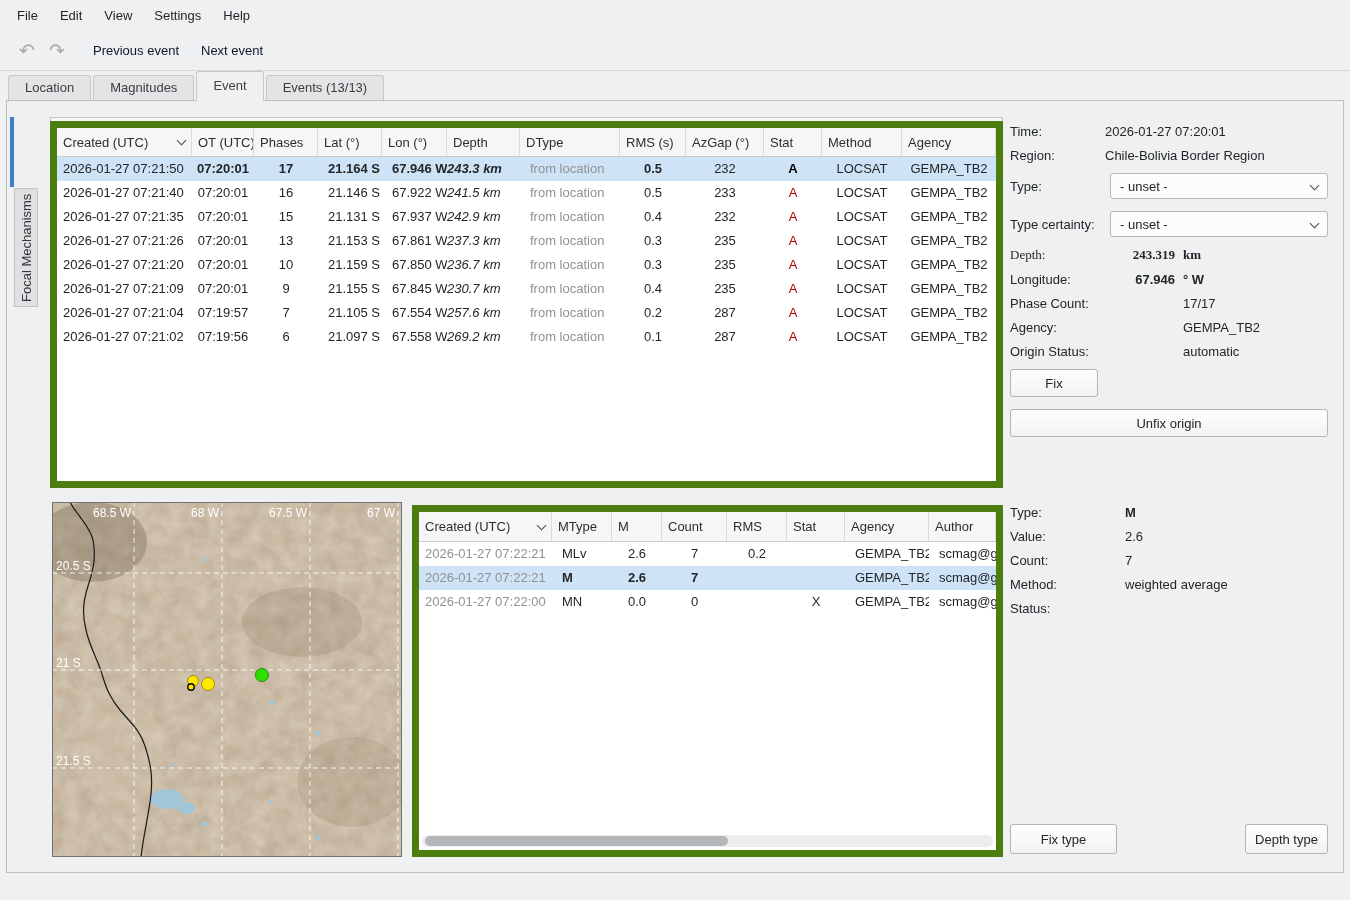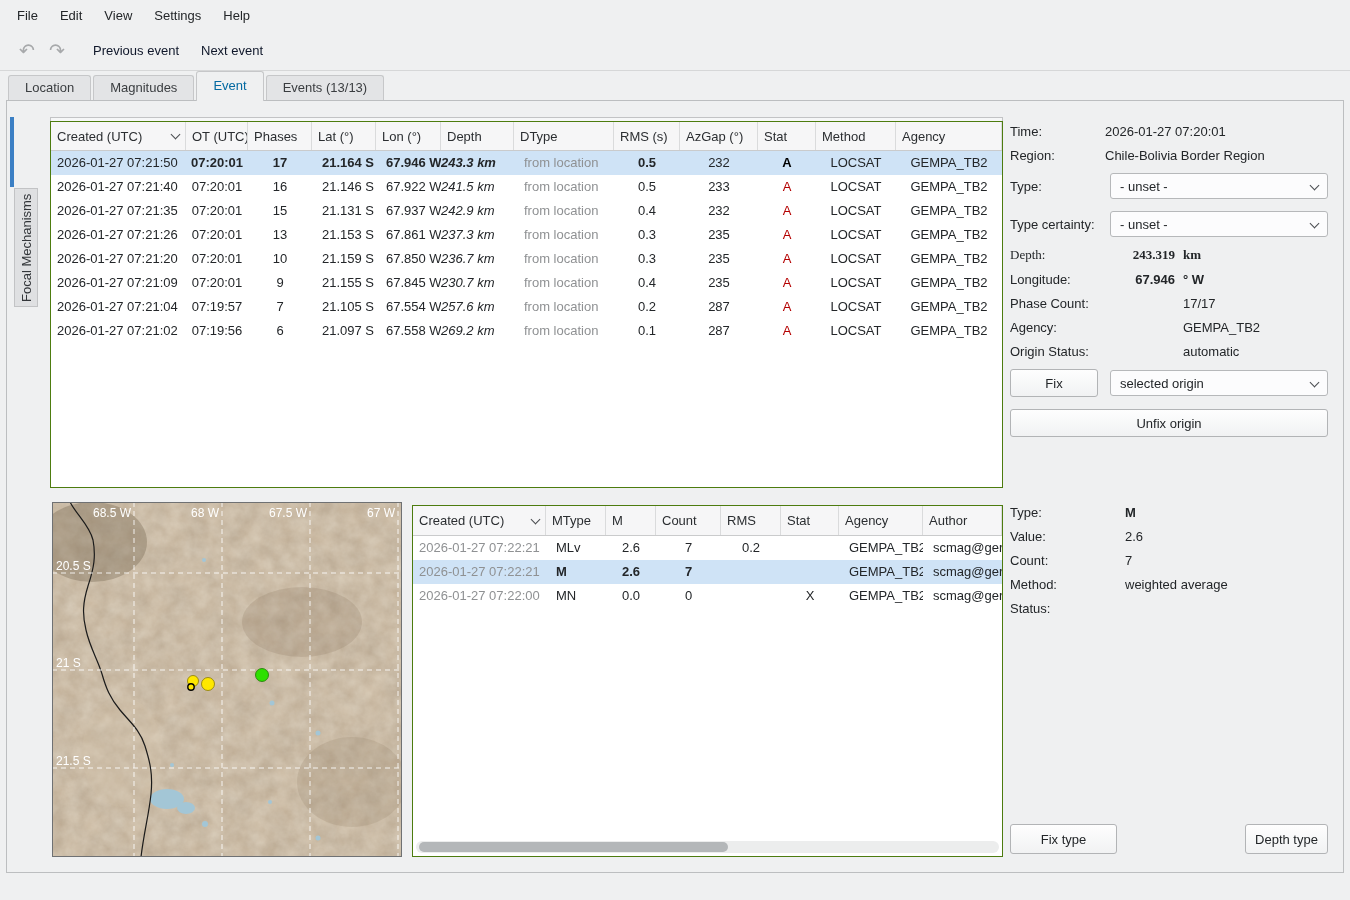--- a/index.html
+++ b/index.html
@@ -18,36 +18,36 @@
   .tool-icon-btn { width:30px; height:28px; display:flex; align-items:center; justify-content:center;
                    font-size:19px; color:#a7a9ab; border-radius:3px; }
   .tool-text-btn { padding:5px 11px; border-radius:3px; color:#0f172a; }
   .tool-sep { width:10px; }
 
   
   .tabbar { position:absolute; top:71px; left:8px; height:29px; display:flex; align-items:flex-end; z-index:3; }
   .tab { height:25px; line-height:23px; padding:0 16px; background:#e3e4e6;
          border:1px solid #c6c7c9; border-bottom:none; margin-right:2px;
          border-top-left-radius:3px; border-top-right-radius:3px; color:#3a3d40; }
-  .tab.active { height:30px; line-height:28px; background:#eff0f1; margin-bottom:-1px; z-index:4; color:#0369a1; }
+  .tab.active { height:30px; line-height:28px; background:#eff0f1; margin-bottom:-1px; z-index:4; color:#404040; }
 
   
   .main-frame { position:absolute; left:6px; top:100px; width:1338px; height:773px;
                 border:1px solid #bcbec0; background:#eff0f1; }
 
   
   .vtab-accent { position:absolute; left:10px; top:117px; width:4px; height:70px; background:#3b7fc4; z-index:2; }
   .vtab { position:absolute; left:14px; width:24px; writing-mode:vertical-rl; transform:rotate(180deg);
           display:flex; align-items:center; justify-content:center; font-size:13px; color:#33363a;
           border:1px solid #c2c3c5; }
   .vtab.origins { top:117px; height:70px; background:#f6f7f8; }
   .vtab.fm { top:188px; height:119px; background:#dfe0e2; }
 
   
-  .table { position:absolute; background:#ffffff; border:1px solid #4d7c0f; overflow:hidden; }
+  .table { position:absolute; background:#ffffff; border:7px solid #4d7c0f; overflow:hidden; }
   .thead { display:flex; background:#f6f6f7; border-bottom:1px solid #cacbcc; }
   .th { display:flex; align-items:center; padding:0 6px; border-right:1px solid #dadbdc;
         color:#2b2e31; overflow:hidden; white-space:nowrap; }
   .trow { display:flex; height:24px; line-height:24px; }
   .trow.sel { background:#cfe3f6; }
   .td { overflow:hidden; white-space:nowrap; }
   .al  { padding-left:6px;  text-align:left; }
   .alp { padding-left:10px; text-align:left; }
   .ac  { text-align:center; }
   .ar  { text-align:left; padding-right:5px;font-style:italic; }
@@ -331,24 +331,20 @@
     <div class="drow">
         <span class="dlabel">Agency:</span>
         <span class="dval ind">GEMPA_TB2</span>
       </div>
     <div class="drow">
         <span class="dlabel">Origin Status:</span>
         <span class="dval ind">automatic</span>
       </div>
     <div class="fix-row">
       <button class="btn btn-fix">Fix</button>
-      <div class="combo">
-        <span>selected origin</span>
-        <span class="chev"></span>
-      </div>
     </div>
     <button class="btn btn-unfix">Unfix origin</button>
   </div>
 
   <div class="map">
     <svg width="350" height="355" viewBox="0 0 350 355">
       <defs>
         <filter id="terrDark" x="0" y="0" width="100%" height="100%">
           <feTurbulence type="fractalNoise" baseFrequency="0.045" numOctaves="5" seed="11"></feTurbulence>
           <feColorMatrix type="matrix" values="0 0 0 0 0.36  0 0 0 0 0.29  0 0 0 0 0.21  0 0 0 0.55 0"></feColorMatrix>

